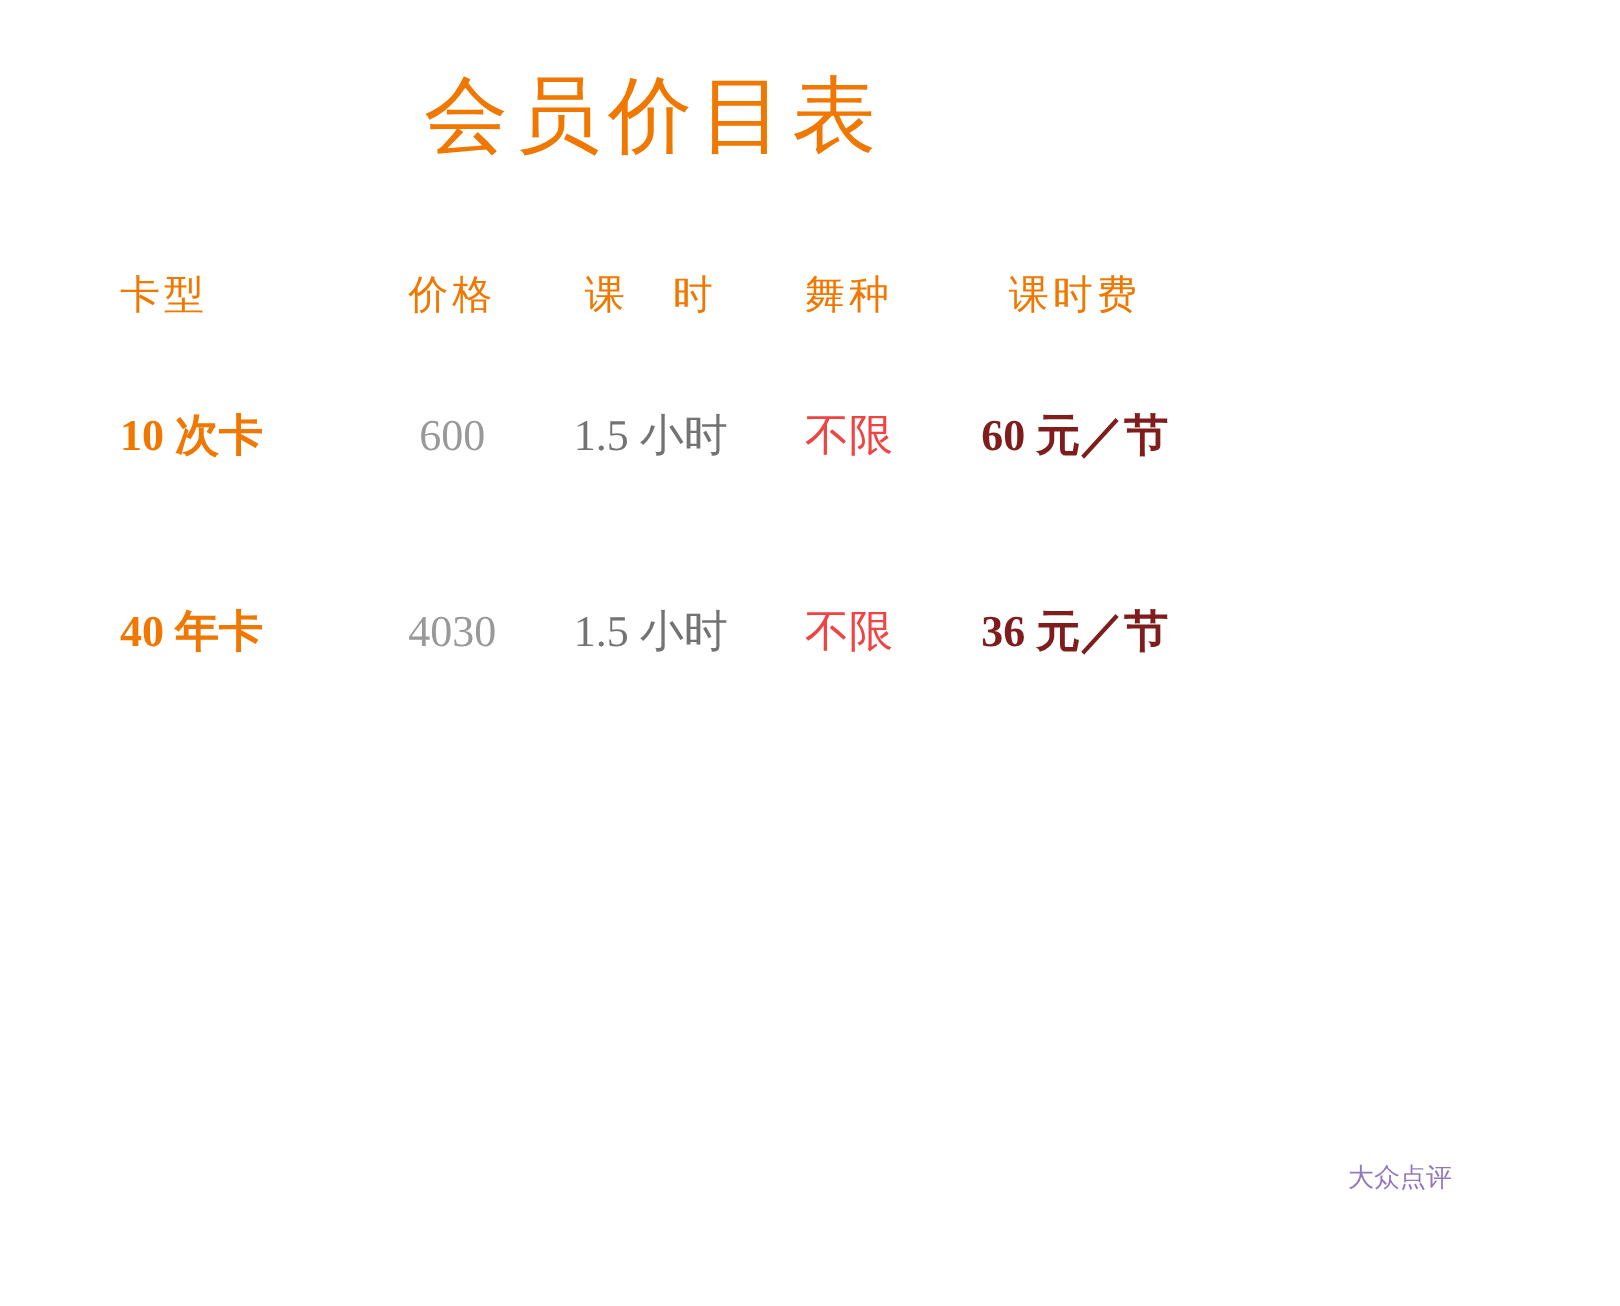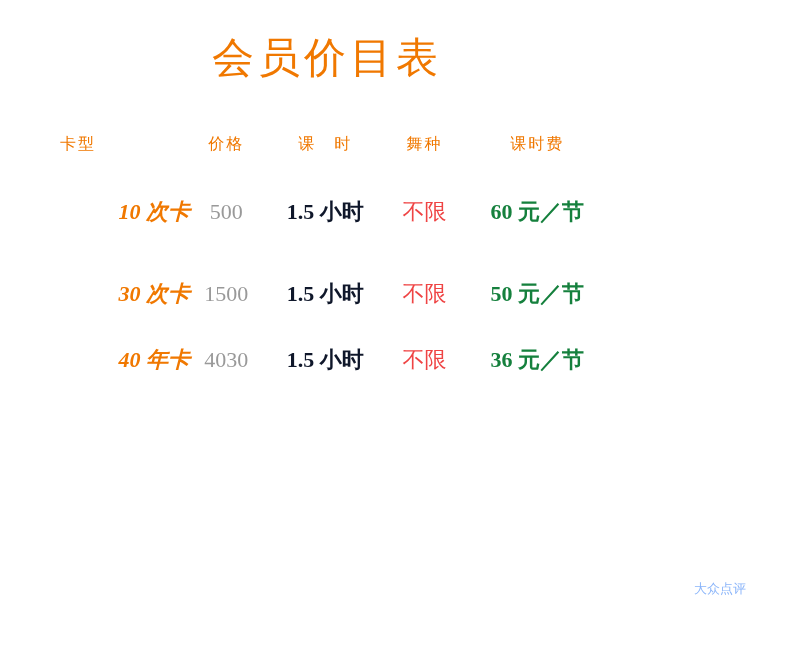--- a/index.html
+++ b/index.html
@@ -34,21 +34,21 @@
     }
 
     .price-table {
       width: 100%;
       border-collapse: separate;
       border-spacing: 0;
     }
 
     .table-header th {
       color: #f07800;
-      font-size: 16px;
+      font-size: 20px;
       font-weight: normal;
       padding: 8px 0 16px 0;
       text-align: center;
       letter-spacing: 2px;
     }
 
     .table-header th:first-child {
       text-align: left;
       padding-left: 20px;
     }
@@ -58,58 +58,57 @@
     }
 
     .data-row td {
       padding: 10px 0;
       font-size: 22px;
       text-align: center;
       vertical-align: middle;
     }
 
     .data-row td:first-child {
-      text-align: right;
+      text-align: left;
       padding-left: 20px;
-      font-style: italic;
     }
 
     .card-type {
       color: #f07800;
       font-weight: bold;
       font-size: 22px;
     }
 
     .price-val {
       color: #999999;
       font-size: 22px;
     }
 
     .duration-val {
-      color: #0f172a;
-      font-weight: bold;
+      color: #737373;
+      font-weight: normal;
       font-size: 22px;
     }
 
     .dance-type {
       color: #ef4444;
       font-size: 22px;
     }
 
     .cost-val {
-      color: #15803d;
+      color: #7f1d1d;
       font-weight: bold;
       font-size: 22px;
     }
 
     .watermark-text {
       position: absolute;
       bottom: 55px;
-      right: 64px;
-      color: #3b82f6;
+      right: 84px;
+      color: #4c1d95;
       font-size: 13px;
       opacity: 0.6;
     }
   </style>
 </head>
 <body>
 
 <div class="page-container">
 
   <h1 class="page-title">会员价目表</h1>
@@ -123,37 +122,30 @@
         <th>舞种</th>
         <th>课时费</th>
       </tr>
     </thead>
     <tbody id="table-body">
     <tr class="spacer-row">
           <td colspan="5"></td>
         </tr>
         <tr class="data-row">
           <td class="card-type">10 次卡</td>
-          <td class="price-val">500</td>
+          <td class="price-val">600</td>
           <td class="duration-val">1.5 小时</td>
           <td class="dance-type">不限</td>
           <td class="cost-val">60 元／节</td>
         </tr>
         <tr class="spacer-row">
           <td colspan="5"></td>
         </tr>
         <tr class="spacer-row">
           <td colspan="5"></td>
-        </tr>
-        <tr class="data-row">
-          <td class="card-type">30 次卡</td>
-          <td class="price-val">1500</td>
-          <td class="duration-val">1.5 小时</td>
-          <td class="dance-type">不限</td>
-          <td class="cost-val">50 元／节</td>
         </tr>
         <tr class="spacer-row">
           <td colspan="5"></td>
         </tr>
         <tr class="data-row">
           <td class="card-type">40 年卡</td>
           <td class="price-val">4030</td>
           <td class="duration-val">1.5 小时</td>
           <td class="dance-type">不限</td>
           <td class="cost-val">36 元／节</td>

